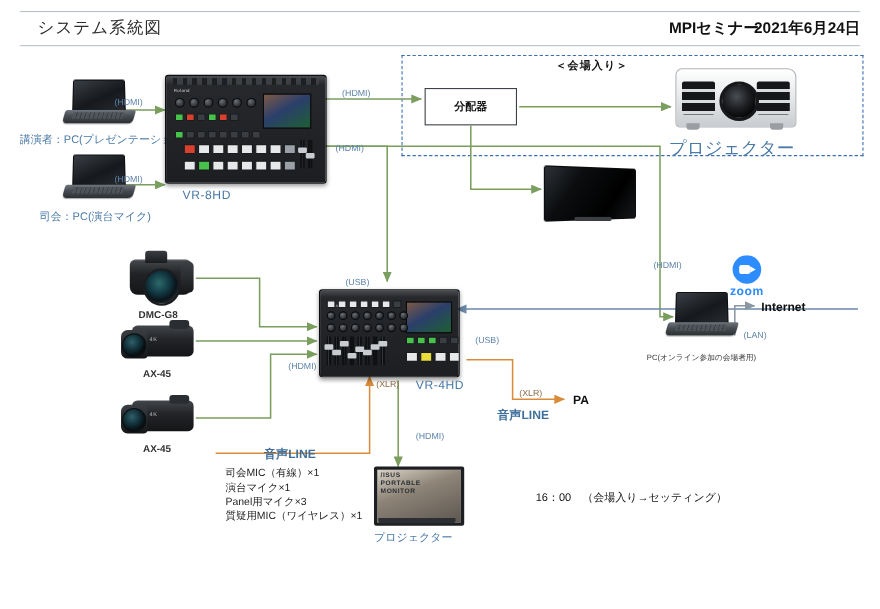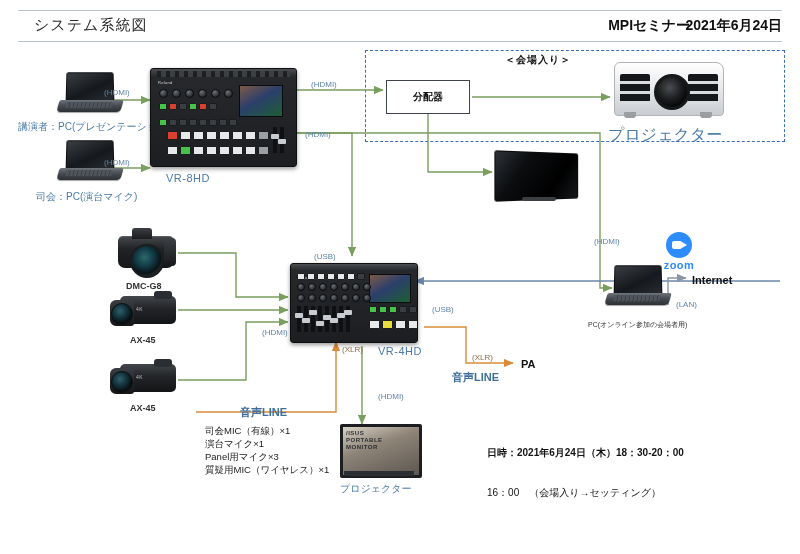--- a/index.html
+++ b/index.html
@@ -765,21 +765,20 @@
   </div>
 
   <div id="internet-label">Internet</div>
 
   <div id="mic-list">司会MIC（有線）×1
 演台マイク×1
 Panel用マイク×3
 質疑用MIC（ワイヤレス）×1</div>
 
   <div id="schedule">
-    <div class="b">日時：2021年6月24日（木）18：30-20：00</div>
     <div>16：00　（会場入り→セッティング）</div>
     
     
     
     
     
     
     
   </div>
 

